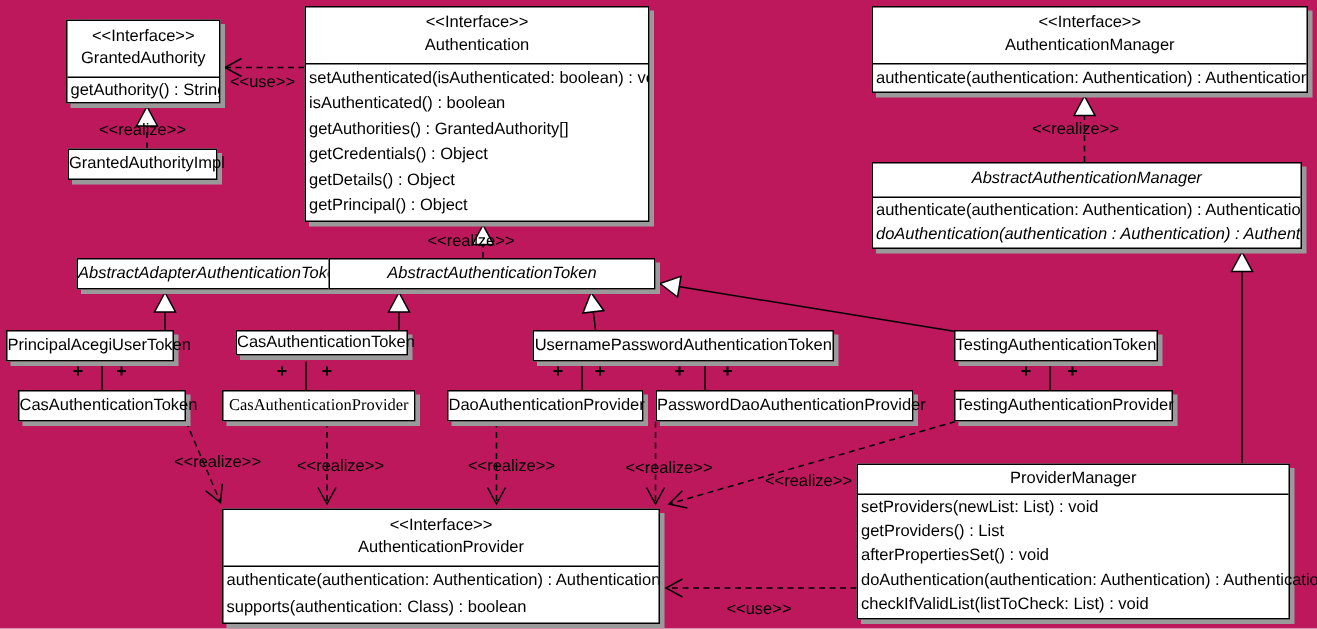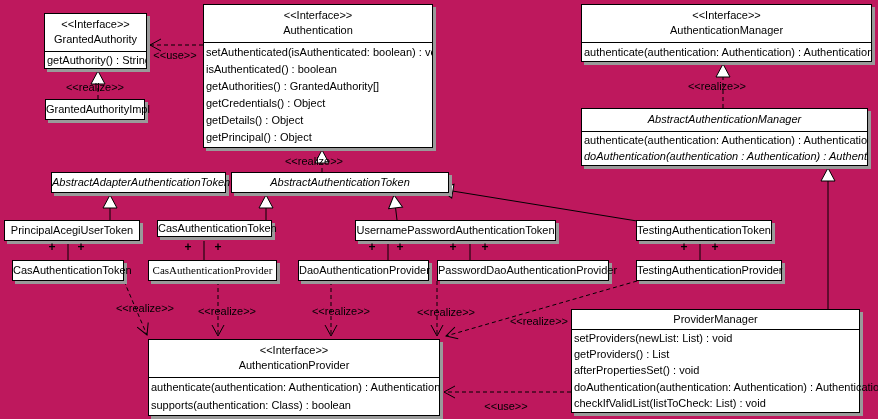--- a/index.html
+++ b/index.html
@@ -108,25 +108,25 @@
     <div class="uml-methods">
       <div class="m">authenticate(authentication: Authentication) : Authentication</div>
       <div class="m it">doAuthentication(authentication : Authentication) : Authentication</div>
     </div>
   </div>
 
   <div class="uml-box single" style="left:3px;top:172px;width:175px;height:21px;text-align:center;margin-left:48px;">
     <div class="uml-title it">AbstractAdapterAuthenticationToken</div>
   </div>
 
-  <div class="uml-box single" style="left:219px;top:172px;width:218px;height:21px;text-align:center;margin-left:12px;">
+  <div class="uml-box single" style="left:219px;top:172px;width:218px;height:21px;text-align:center;">
     <div class="uml-title it">AbstractAuthenticationToken</div>
   </div>
 
-  <div class="uml-box single" style="left:4px;top:220px;width:136px;height:21px;text-align:center;">
+  <div class="uml-box single" style="left:4px;top:220px;width:112px;height:21px;text-align:center;">
     <div class="uml-title">PrincipalAcegiUserToken</div>
   </div>
 
   <div class="uml-box single" style="left:157px;top:220px;width:115px;height:17px;text-align:center;">
     <div class="uml-title">CasAuthenticationToken</div>
   </div>
 
   <div class="uml-box single" style="left:355px;top:220px;width:201px;height:21px;text-align:center;justify-content:center;">
     <div class="uml-title">UsernamePasswordAuthenticationToken</div>
   </div>

